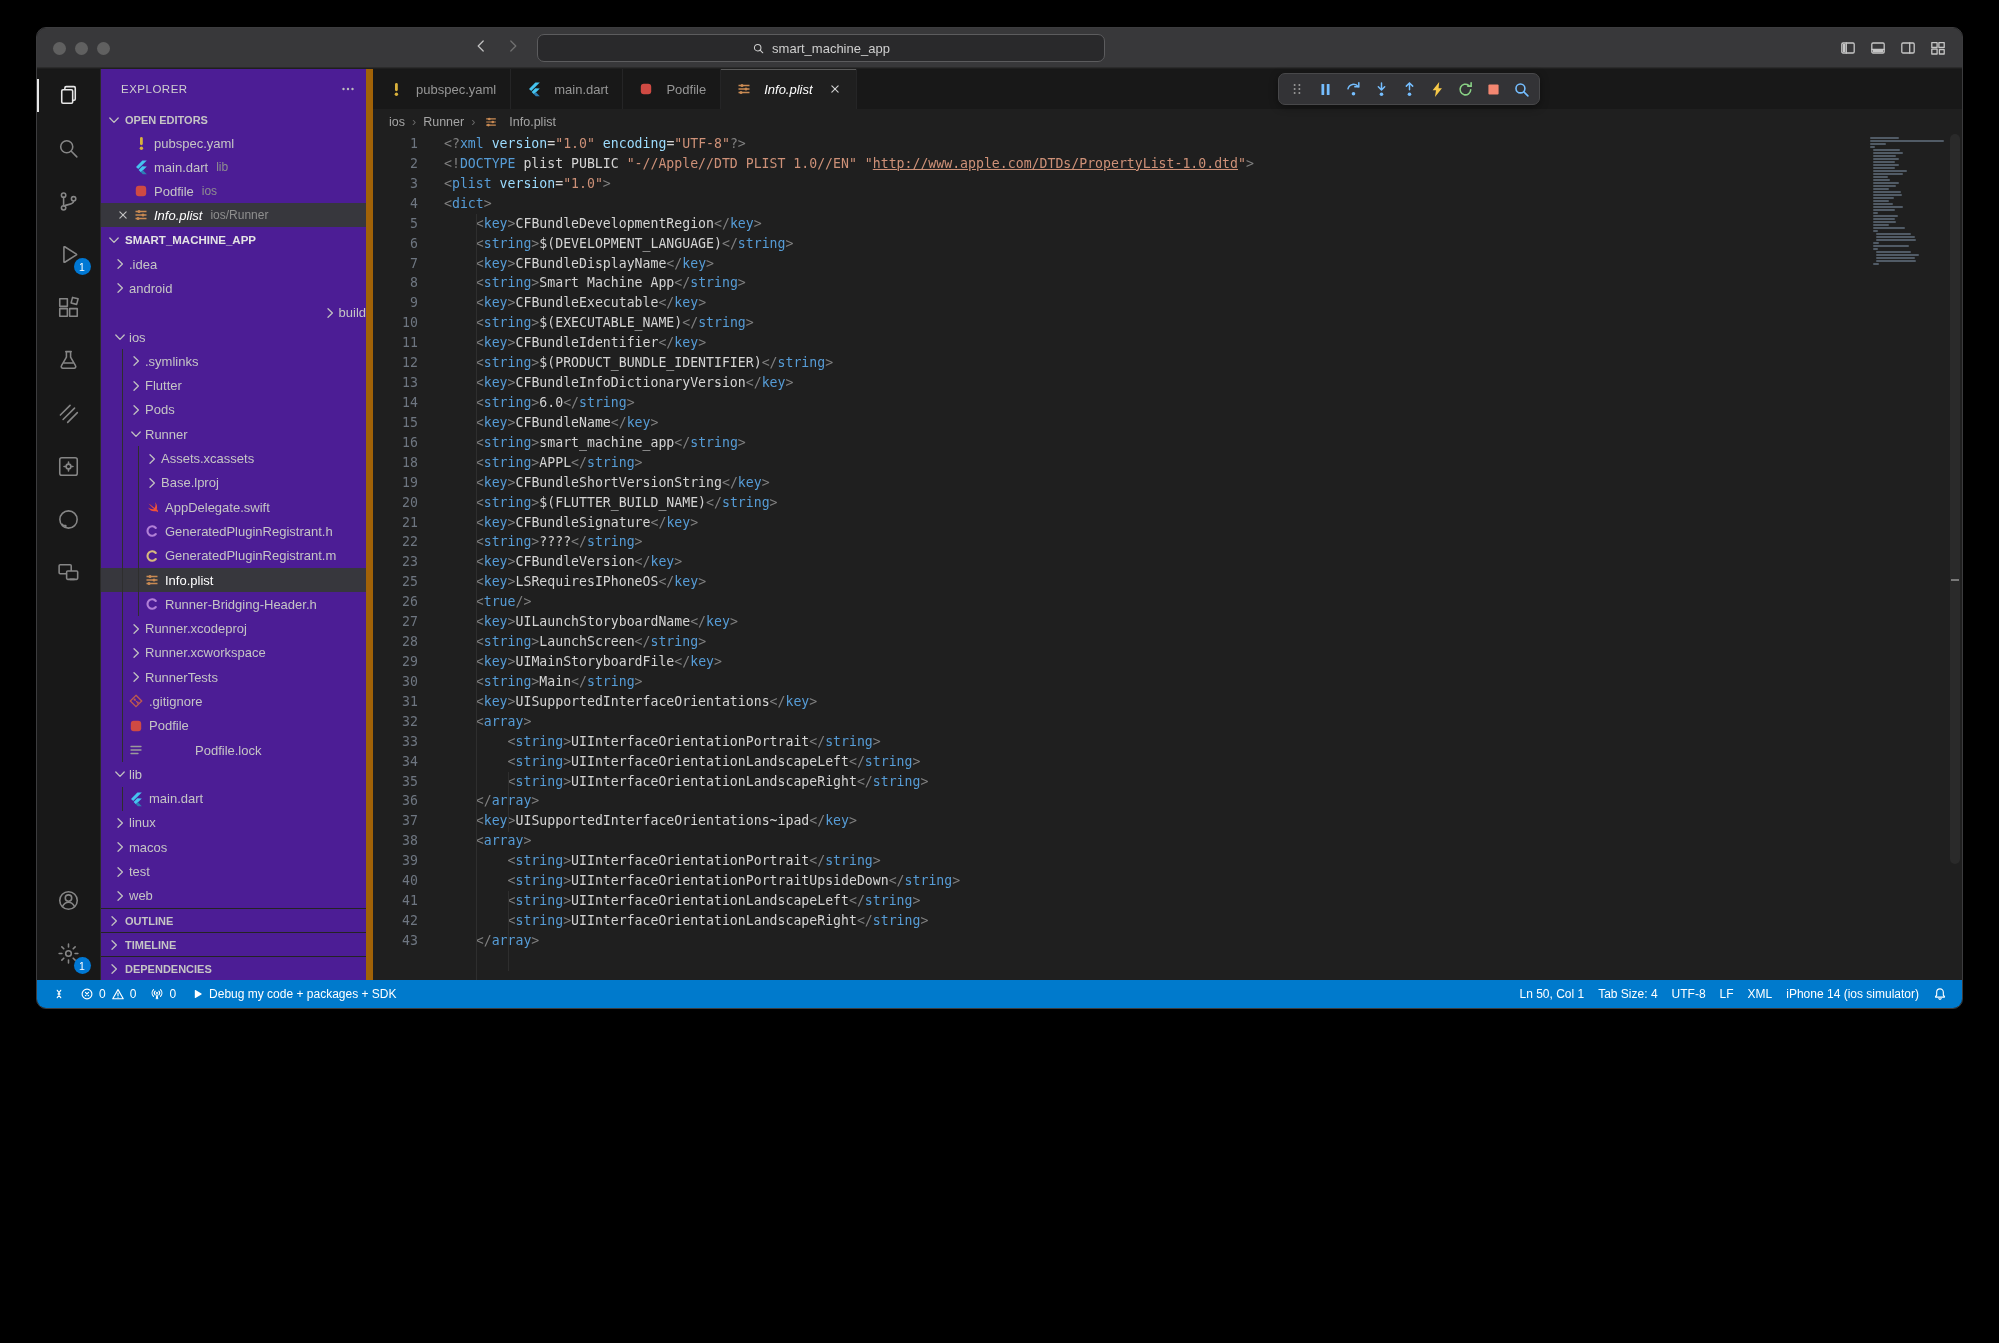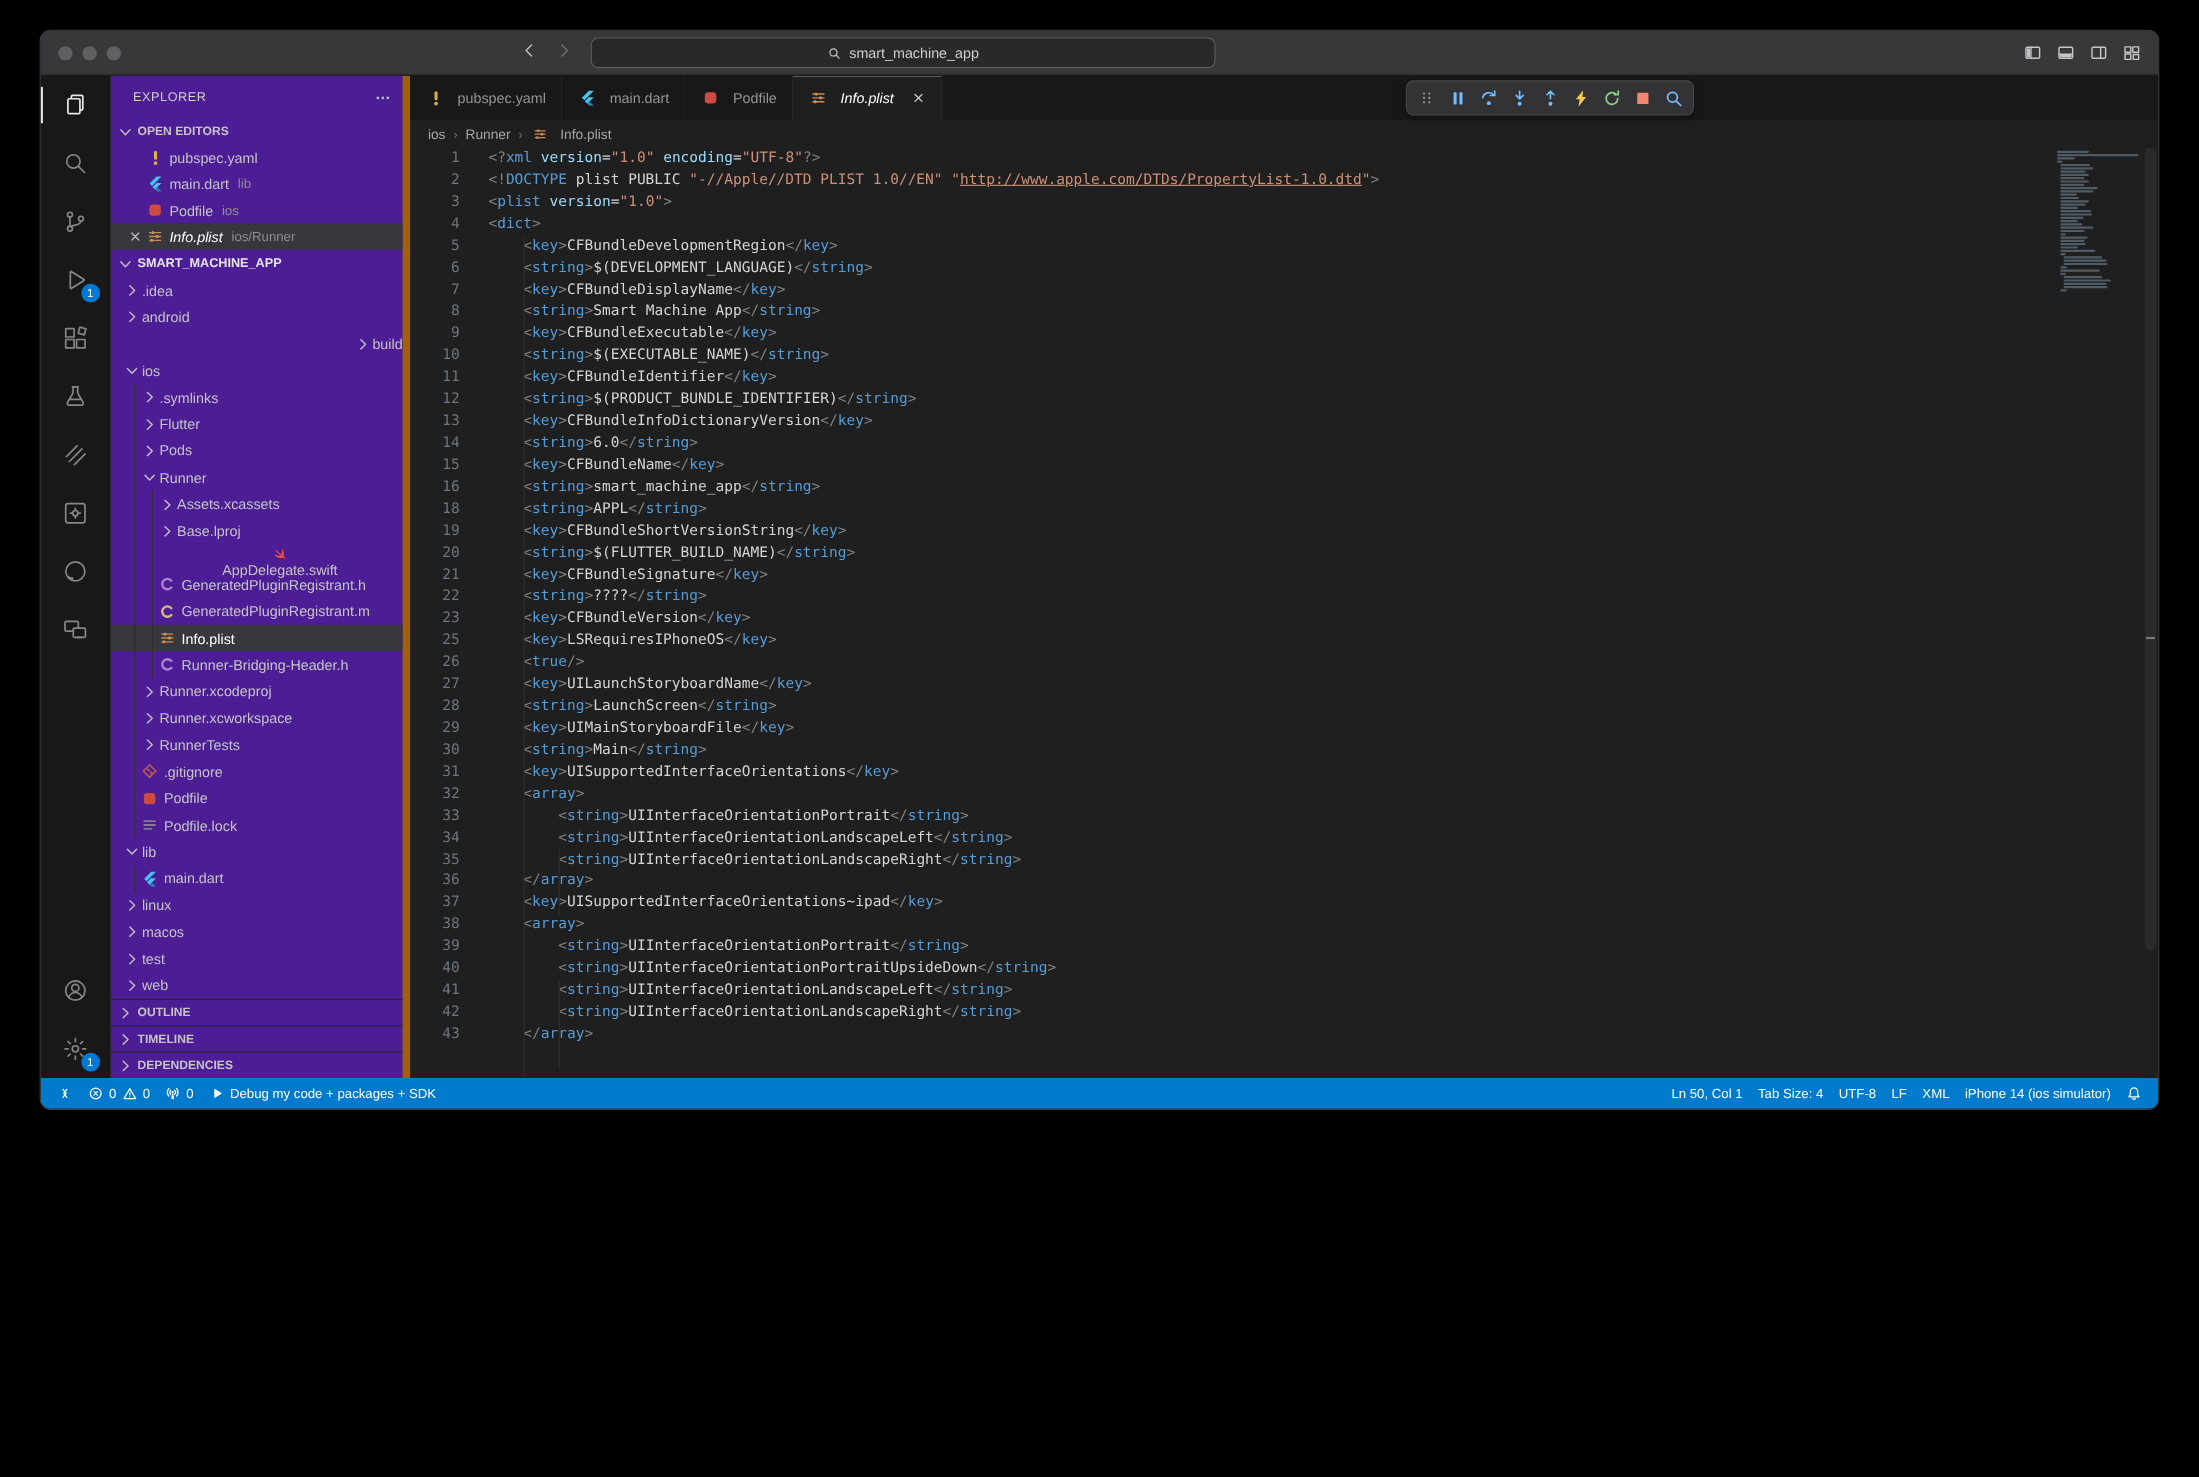--- a/index.html
+++ b/index.html
@@ -457,21 +457,21 @@
           <div class="tree-row" style="padding-left: 42px;">
             <span class="chev">
               <svg width="16" height="16" viewBox="0 0 16 16">
                 <g fill="none" stroke="currentColor" stroke-width="1.3" stroke-linecap="round" stroke-linejoin="round">
                   <path d="M6 3.8 10.4 8 6 12.2"></path>
                 </g>
               </svg>
             </span>
             <span>Base.lproj</span>
           </div>
-          <div class="tree-row" style="padding-left: 42px; flex-direction: column;">
+          <div class="tree-row" style="padding-left: 42px;">
             <span class="ficon">
               <svg width="16" height="16" viewBox="0 0 16 16">
                 <path fill="#f05138" d="M12.6 10.6c1-2.4.4-5.2-1.5-7.3.8 2 .5 4.2-.5 5.7C8.9 7.5 6.8 5.6 4.5 4.4c1.8 2.2 3.9 4.2 5.7 5.5-1.6.6-4 .1-6.2-1.3 1.5 2.6 4.4 4.1 7 3.6 1.2-.2 2.2.2 2.7 1.1.5-1 .2-2.1-.6-2.7z"></path>
               </svg>
             </span>
             <span>AppDelegate.swift</span>
           </div>
           <div class="tree-row" style="padding-left: 42px;">
             <span class="ficon">
               <svg width="16" height="16" viewBox="0 0 16 16">
@@ -551,21 +551,21 @@
             <span>.gitignore</span>
           </div>
           <div class="tree-row" style="padding-left: 26px;">
             <span class="ficon">
               <svg width="16" height="16" viewBox="0 0 16 16">
                 <rect x="2.8" y="2.8" width="10.4" height="10.4" rx="3" fill="#cf4a43"></rect>
               </svg>
             </span>
             <span>Podfile</span>
           </div>
-          <div class="tree-row" style="padding-left: 26px;">
+          <div class="tree-row" style="padding-left: 26px; gap: 46px;">
             <span class="ficon">
               <svg width="16" height="16" viewBox="0 0 16 16">
                 <g stroke="#9a9a9a" stroke-width="1.3" stroke-linecap="round">
                   <path d="M3 4.5h10M3 8h10M3 11.5h7"></path>
                 </g>
               </svg>
             </span>
             <span>Podfile.lock</span>
           </div>
           <div class="tree-row" style="padding-left: 10px;">

